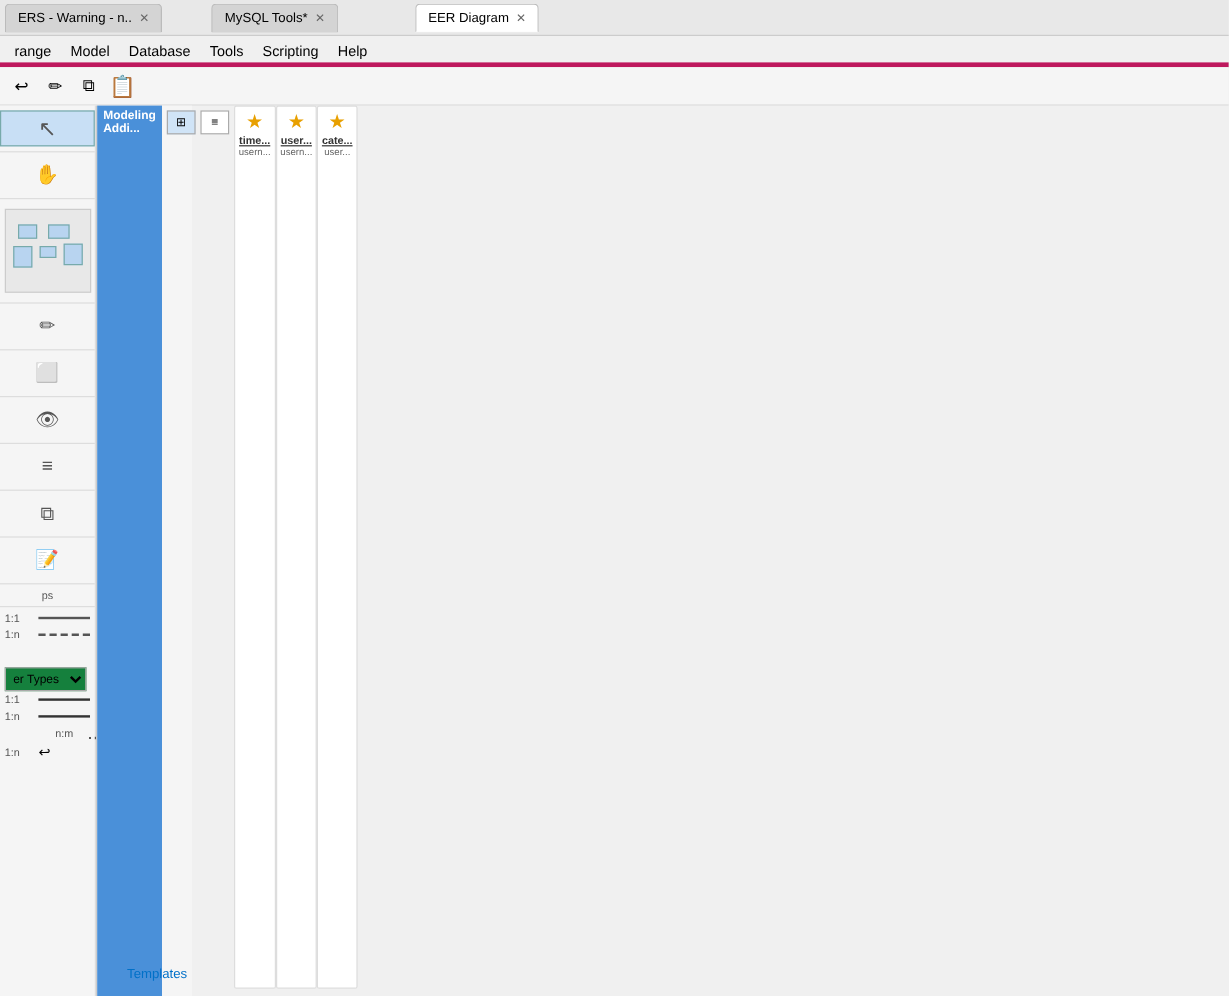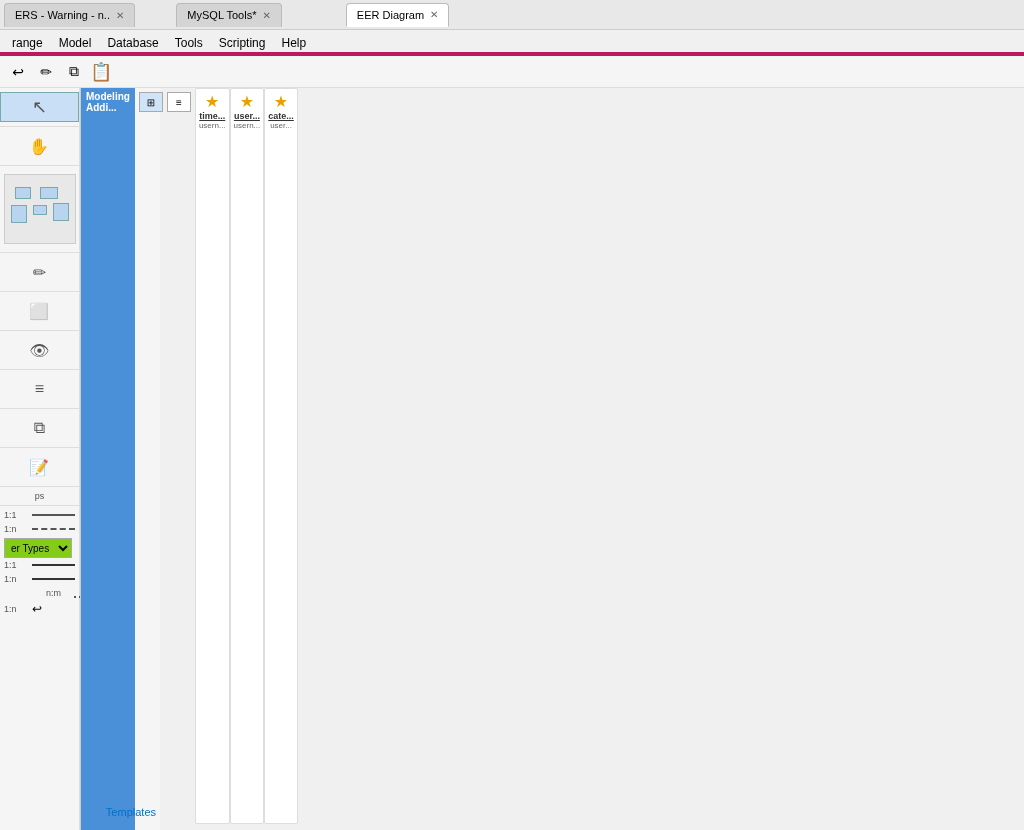--- a/index.html
+++ b/index.html
@@ -39,21 +39,21 @@
     background-size: 20px 20px; overflow: hidden; }
     .diagram-header { background: #4a90d9; color: white; font-size: 12px; font-weight: bold; padding: 3px 8px; }
     .addon-item { display: flex; flex-direction: column; align-items: center; margin-bottom: 8px; padding: 3px; border: 1px solid #ddd; background: white; border-radius: 2px; cursor: pointer; }
     .addon-star { font-size: 16px; color: #e8a000; }
     .addon-name { font-size: 9px; color: #333; font-weight: bold; text-decoration: underline; }
     .addon-desc { font-size: 8px; color: #666; }
     .scrollbar-v { position: absolute; top: 22px; right: 0; bottom: 12px; width: 12px; background: #e8e8e8; border-left: 1px solid #ccc; }
 
     .diagram-wrapper { position: relative; height: 100%; overflow: hidden; }
 
-    .combo-box { width: 68px; height: 20px; border: 1px solid #aaa; background: #84cc16; font-size: 10px; padding: 1px 2px; margin-top: 2px; }
+    .combo-box { width: 68px; height: 20px; border: 1px solid #aaa; background: #15803d; font-size: 10px; padding: 1px 2px; margin-top: 20px; }
 
     .templates-link { position: absolute; bottom: 14px; right: 4px; font-size: 11px; color: #0070c8; cursor: pointer; }
   </style>
 </head>
 <body>
 
 <div class="tab-bar">
   <div class="tab">
     <span>ERS - Warning - n..</span>
     <span class="close">✕</span>

